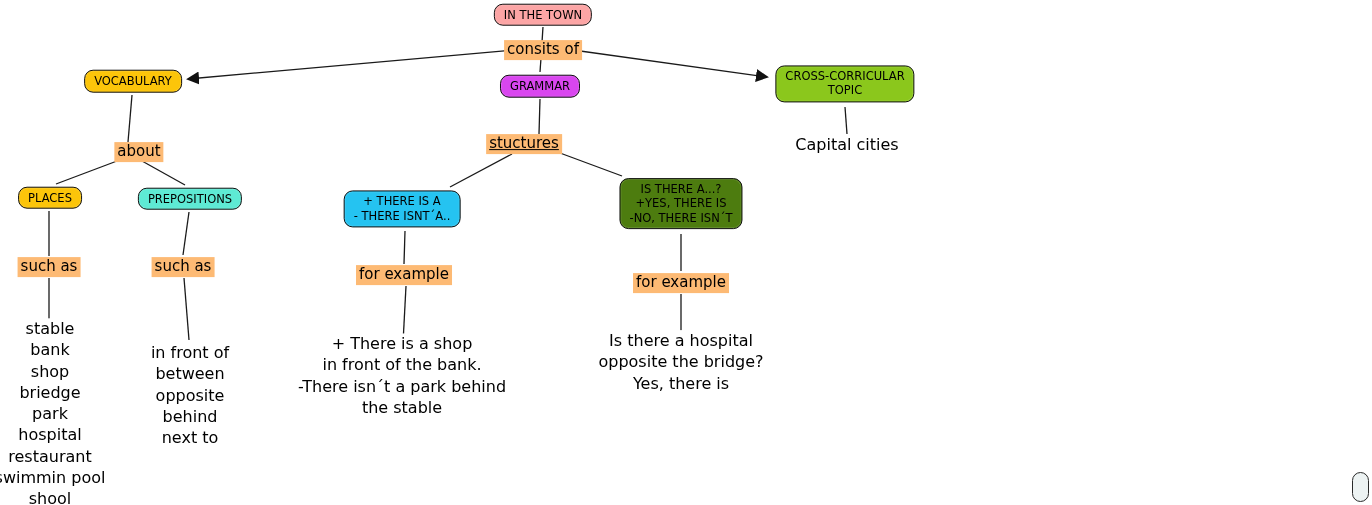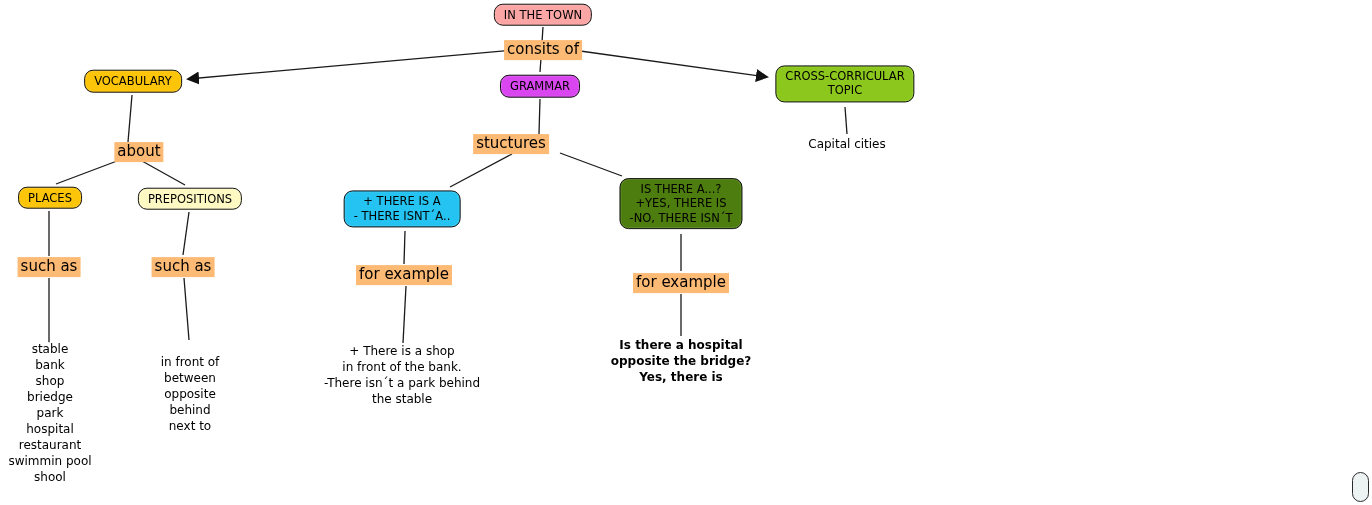--- a/index.html
+++ b/index.html
@@ -42,21 +42,21 @@
     font-size: 15px;
     line-height: 1.32;
     text-align: center;
     white-space: pre-line;
   }
   .leaf {
     position: absolute;
     transform: translate(-50%, -50%);
     background: #ffffff;
     padding: 0 2px;
-    font-size: 12px;
+    font-size: 16px;
     line-height: 1.33;
     text-align: center;
     white-space: pre-line;
   }
   .thumb {
     position: absolute;
     left: 1352px;
     top: 472px;
     width: 17px;
     height: 30px;
@@ -102,34 +102,34 @@
 
 <div class="node" style="left: 133px; top: 81px; background: rgb(252, 197, 10); text-align: center;">VOCABULARY</div>
 
 <div class="node" style="left: 540px; top: 86px; background: #d946ef;">GRAMMAR</div>
 
 <div class="node" style="left: 845px; top: 83.5px; background: rgb(139, 199, 28);">CROSS-CORRICULAR
 TOPIC</div>
 
 <div class="node" style="left: 50px; top: 197.5px; background: rgb(252, 197, 10);">PLACES</div>
 
-<div class="node" style="left: 190px; top: 198.5px; background: #fef9c3;">PREPOSITIONS</div>
+<div class="node" style="left: 190px; top: 198.5px; background: #5eead4;">PREPOSITIONS</div>
 
 <div class="node" style="left: 402px; top: 209px; background: rgb(37, 195, 241); border-radius: 9px;">+ THERE IS A
 - THERE ISNT´A..</div>
 
 <div class="node" style="left: 681px; top: 203.5px; background: #4d7c0f;">IS THERE A...?
 +YES, THERE IS
 -NO, THERE ISN´T</div>
 
 <div class="label" style="left:543px; top:50px;">consits of</div>
 
 <div class="label" style="left:123px; top:152px;margin-left:16px;">about</div>
 
-<div class="label" style="left:511px; top:144px;">stuctures</div>
+<div class="label" style="left:524px; top:144px;text-decoration:underline;">stuctures</div>
 
 <div class="label" style="left:49px; top:267px;">such as</div>
 
 <div class="label" style="left:183px; top:267px;">such as</div>
 
 <div class="label" style="left:404px; top:275px;">for example</div>
 
 <div class="label" style="left:681px; top:283px;">for example</div>
 
 <div class="leaf" style="left:847px; top:145px;">Capital cities</div>
@@ -148,17 +148,17 @@
 between
 opposite
 behind
 next to</div>
 
 <div class="leaf" style="left:402px; top:376px;">+ There is a shop
 in front of the bank.
 -There isn´t a park behind
 the stable</div>
 
-<div class="leaf" style="left:681px; top:362px;font-weight:bold;">Is there a  hospital
+<div class="leaf" style="left:681px; top:362px;">Is there a  hospital
 opposite the bridge?
 Yes, there is</div>
 
 <div class="thumb"></div>
 
 </body></html>

